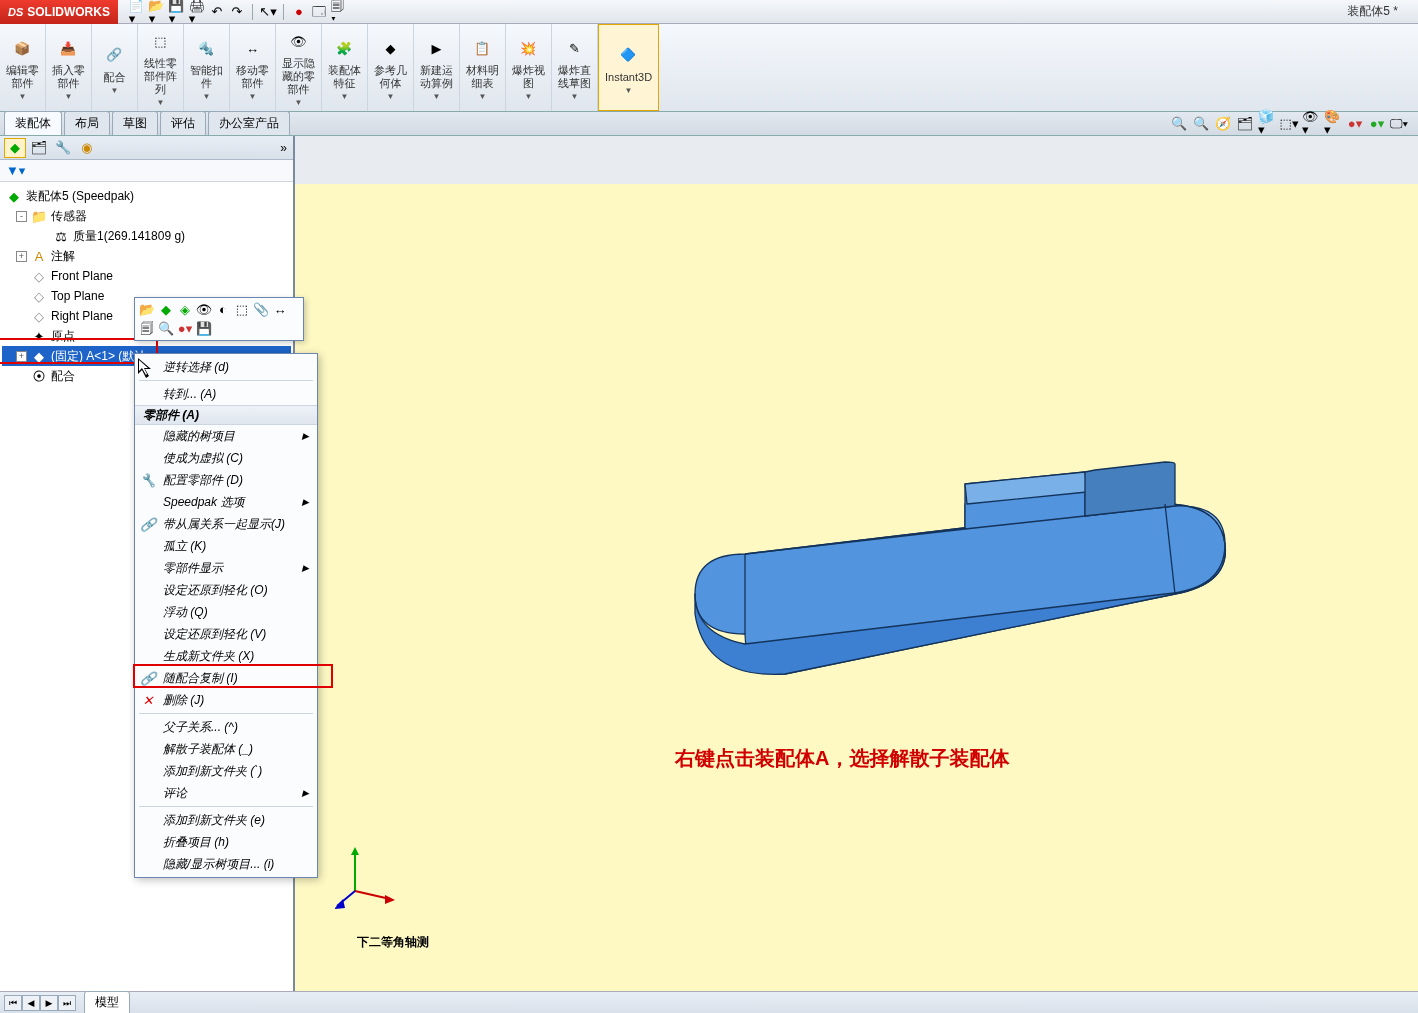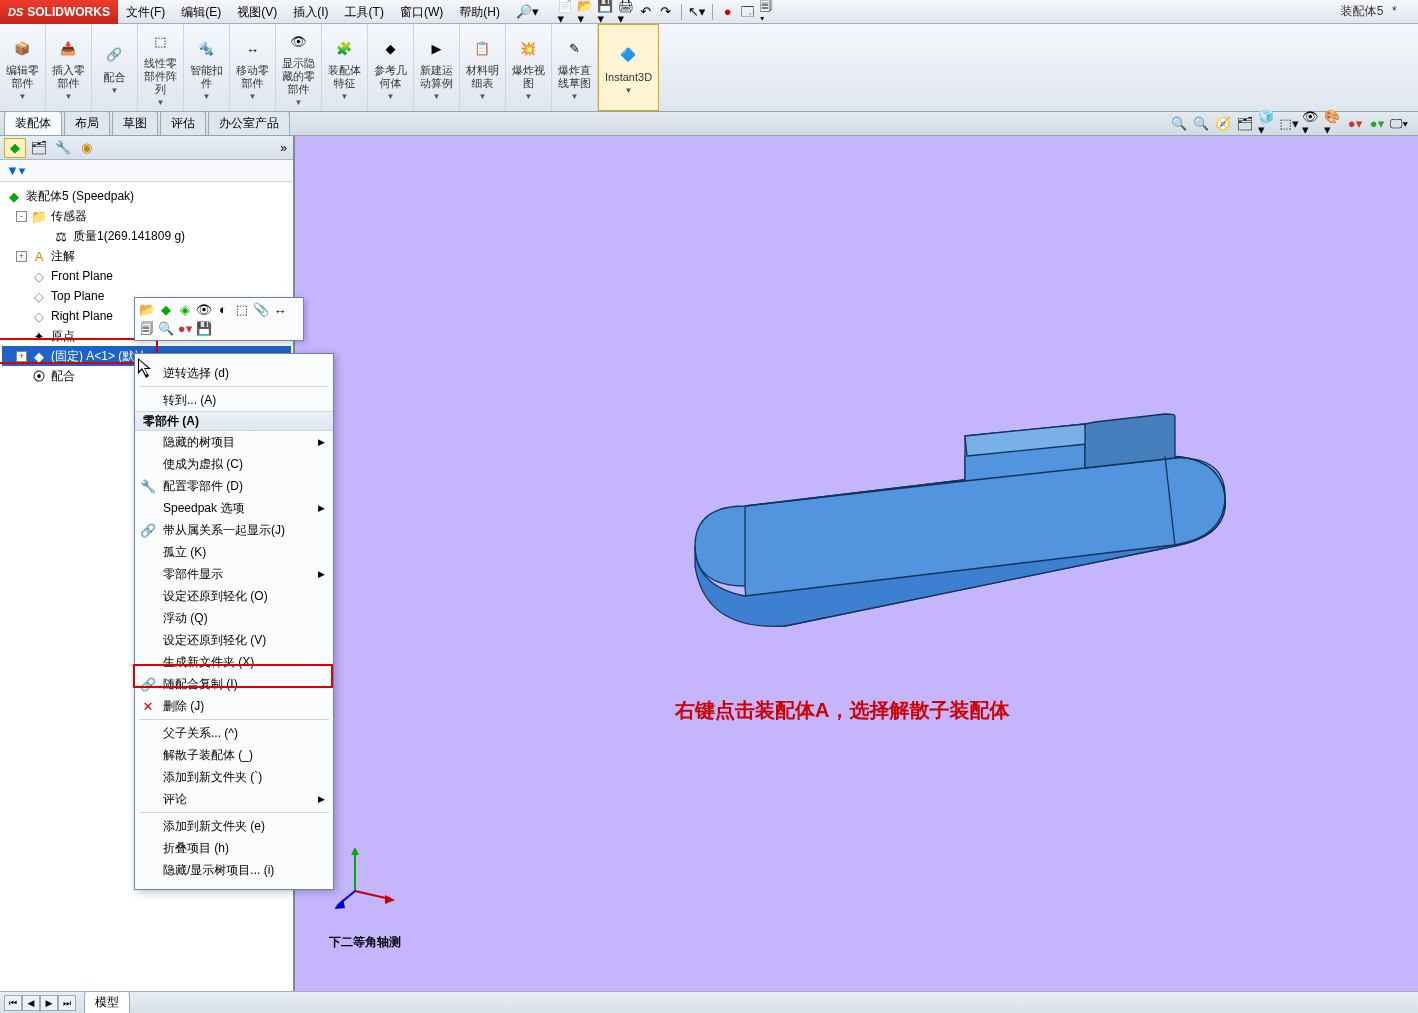--- a/index.html
+++ b/index.html
@@ -6,21 +6,21 @@
 html, body { width: 1418px; height: 1013px; overflow: hidden; background: #e8ecf0; }
 
 .title-bar { height: 24px; background: linear-gradient(#f5f7fa,#e1e6ec); display: flex; align-items: center; border-bottom: 1px solid #aab; }
 .logo { height: 24px; padding: 0 8px; background: linear-gradient(#ef3a2e,#c4251a); color: #fff; font-weight: bold; font-size: 11px; display: flex; align-items: center; gap: 4px; }
 .logo .ds { font-family: Arial; font-size: 11px; font-style: italic; font-weight: 900; }
 .menu-items { display: flex; }
 .menu-items span { padding: 0 8px; line-height: 24px; cursor: default; }
 .qat { display: flex; align-items: center; gap: 2px; margin-left: 10px; }
 .qat .qbtn { width: 18px; height: 18px; display: flex; align-items: center; justify-content: center; border: 1px solid transparent; }
 .qat .sep { width: 1px; height: 16px; background: #9aa; margin: 0 4px; }
-.doc-title { margin-left: auto; padding-right: 20px; color: #333; font-family: Liberation Mono, monospace; }
+.doc-title { margin-left: auto; padding-right: 20px; color: #333; }
 
 .ribbon { height: 88px; background: linear-gradient(#f5f8fc,#e0e6ee); border-bottom: 1px solid #8aa; display: flex; }
 .rgroup { display: flex; flex-direction: column; align-items: center; justify-content: center; padding: 4px 6px; border-right: 1px solid #cdd6e0; min-width: 46px; text-align: center; cursor: default; }
 .rgroup.active { background: #fff5d4; border: 1px solid #e2a700; }
 .rgroup .ricon { width: 28px; height: 28px; margin-bottom: 2px; display: flex; align-items: center; justify-content: center; }
 .rgroup .rlabel { font-size: 11px; line-height: 13px; color: #333; white-space: pre-line; }
 .rgroup .dd { font-size: 8px; color: #555; margin-top: 2px; }
 
 .tab-strip { height: 24px; background: linear-gradient(#e3e9f0,#d2dae3); display: flex; align-items: flex-end; border-bottom: 1px solid #8aa; padding-left: 4px; position: relative; }
 .tab { padding: 3px 10px; border: 1px solid #9ab; border-bottom: none; background: #e0e6ee; margin-right: 2px; border-radius: 3px 3px 0 0; cursor: default; }
@@ -37,61 +37,51 @@
 .tree-tabs .chev { margin-left: auto; margin-right: 6px; }
 .filter-row { height: 22px; border-bottom: 1px solid #cdd6e0; display: flex; align-items: center; padding-left: 6px; }
 .tree { background: #fff; flex: 1; overflow: hidden; padding: 4px 2px; }
 .tnode { display: flex; align-items: center; height: 20px; padding-left: 4px; white-space: nowrap; }
 .tnode .exp { width: 11px; height: 11px; border: 1px solid #888; font-size: 9px; line-height: 9px; text-align: center; margin-right: 4px; color: #555; }
 .tnode .noexp { width: 15px; }
 .tnode .ticon { width: 16px; height: 16px; margin-right: 4px; display: flex; align-items: center; justify-content: center; }
 .tnode.sel { background: #1e64c8; color: #fff; }
 .red-box-1 { position: absolute; border: 2px solid #e00000; }
 
-.viewport { flex: 1; background: #c4b5fd; position: relative; }
+.viewport { flex: 1; background: #fef9c3; position: relative; margin-top: 48px; }
 .triad { position: absolute; left: 40px; bottom: 80px; }
-.vp-caption { position: absolute; left: 34px; bottom: 40px; font-weight: bold; color: #000; }
+.vp-caption { position: absolute; left: 62px; bottom: 40px; font-weight: bold; color: #000; }
 .annotation { position: absolute; left: 380px; top: 560px; color: #d00000; font-size: 20px; font-weight: bold; line-height: 28px; }
 
 .bottom-strip { height: 22px; background: linear-gradient(#e8eef5,#d8e0ea); border-top: 1px solid #aab; display: flex; align-items: center; }
 .bottom-strip .nav { display: flex; gap: 0; margin-left: 4px; }
 .bottom-strip .nav span { width: 18px; height: 16px; border: 1px solid #9ab; background: #eef2f7; font-size: 9px; text-align: center; line-height: 14px; }
 .bottom-strip .btab { margin-left: 8px; padding: 2px 10px; border: 1px solid #9ab; background: #fff; border-radius: 3px 3px 0 0; }
 
 .ctx-toolbar { position: absolute; left: 134px; top: 297px; width: 170px; height: 44px; background: #fbfcfe; border: 1px solid #6a86b0; box-shadow: 2px 2px 6px rgba(0,0,0,.2); padding: 3px 4px; display: flex; flex-wrap: wrap; gap: 3px; align-content: flex-start; }
 .ctx-toolbar span { width: 16px; height: 16px; display: flex; align-items: center; justify-content: center; }
 
-.ctx-menu { position: absolute; left: 134px; top: 353px; width: 200px; background: #fbfcfe; border: 1px solid #6a86b0; box-shadow: 2px 2px 8px rgba(0,0,0,.25); padding: 8px 0; }
+.ctx-menu { position: absolute; left: 134px; top: 353px; width: 184px; background: #fbfcfe; border: 1px solid #6a86b0; box-shadow: 2px 2px 8px rgba(0,0,0,.25); padding: 2px 0; font-style: italic; }
 .ctx-menu .mi { height: 22px; display: flex; align-items: center; padding: 0 8px 0 28px; position: relative; cursor: default; }
 .ctx-menu .mi .ci { position: absolute; left: 5px; width: 16px; height: 16px; display: flex; align-items: center; justify-content: center; }
 .ctx-menu .mi .arrow { margin-left: auto; font-size: 9px; }
 .ctx-menu .sep { height: 1px; background: #cdd6e0; margin: 2px 4px; }
 .ctx-menu .header { height: 20px; background: linear-gradient(#eef2f8,#dfe6ef); font-weight: bold; padding-left: 8px; display: flex; align-items: center; border-top: 1px solid #cdd6e0; border-bottom: 1px solid #cdd6e0; }
 .red-box-2 { position: absolute; border: 2px solid #e00000; pointer-events: none; }
 
 
 .ic { font-size: 13px; line-height: 1; }
 </style>
 </head>
 <body>
 
 <div class="title-bar">
   <div class="logo">
     <span class="ds">DS</span>
       <span>SOLIDWORKS</span>
-  </div>
-  <div class="menu-items">
-    <span>文件(F)</span>
-    <span>编辑(E)</span>
-    <span>视图(V)</span>
-    <span>插入(I)</span>
-    <span>工具(T)</span>
-    <span>窗口(W)</span>
-    <span>帮助(H)</span>
-    <span class="ic">🔎▾</span>
   </div>
   <div class="qat">
     <span class="qbtn ic">📄▾</span>
     <span class="qbtn ic">📂▾</span>
     <span class="qbtn ic">💾▾</span>
     <span class="qbtn ic">🖨▾</span>
     <span class="qbtn ic">↶</span>
     <span class="qbtn ic">↷</span>
     <span class="sep"></span>
     <span class="qbtn ic">↖▾</span>

